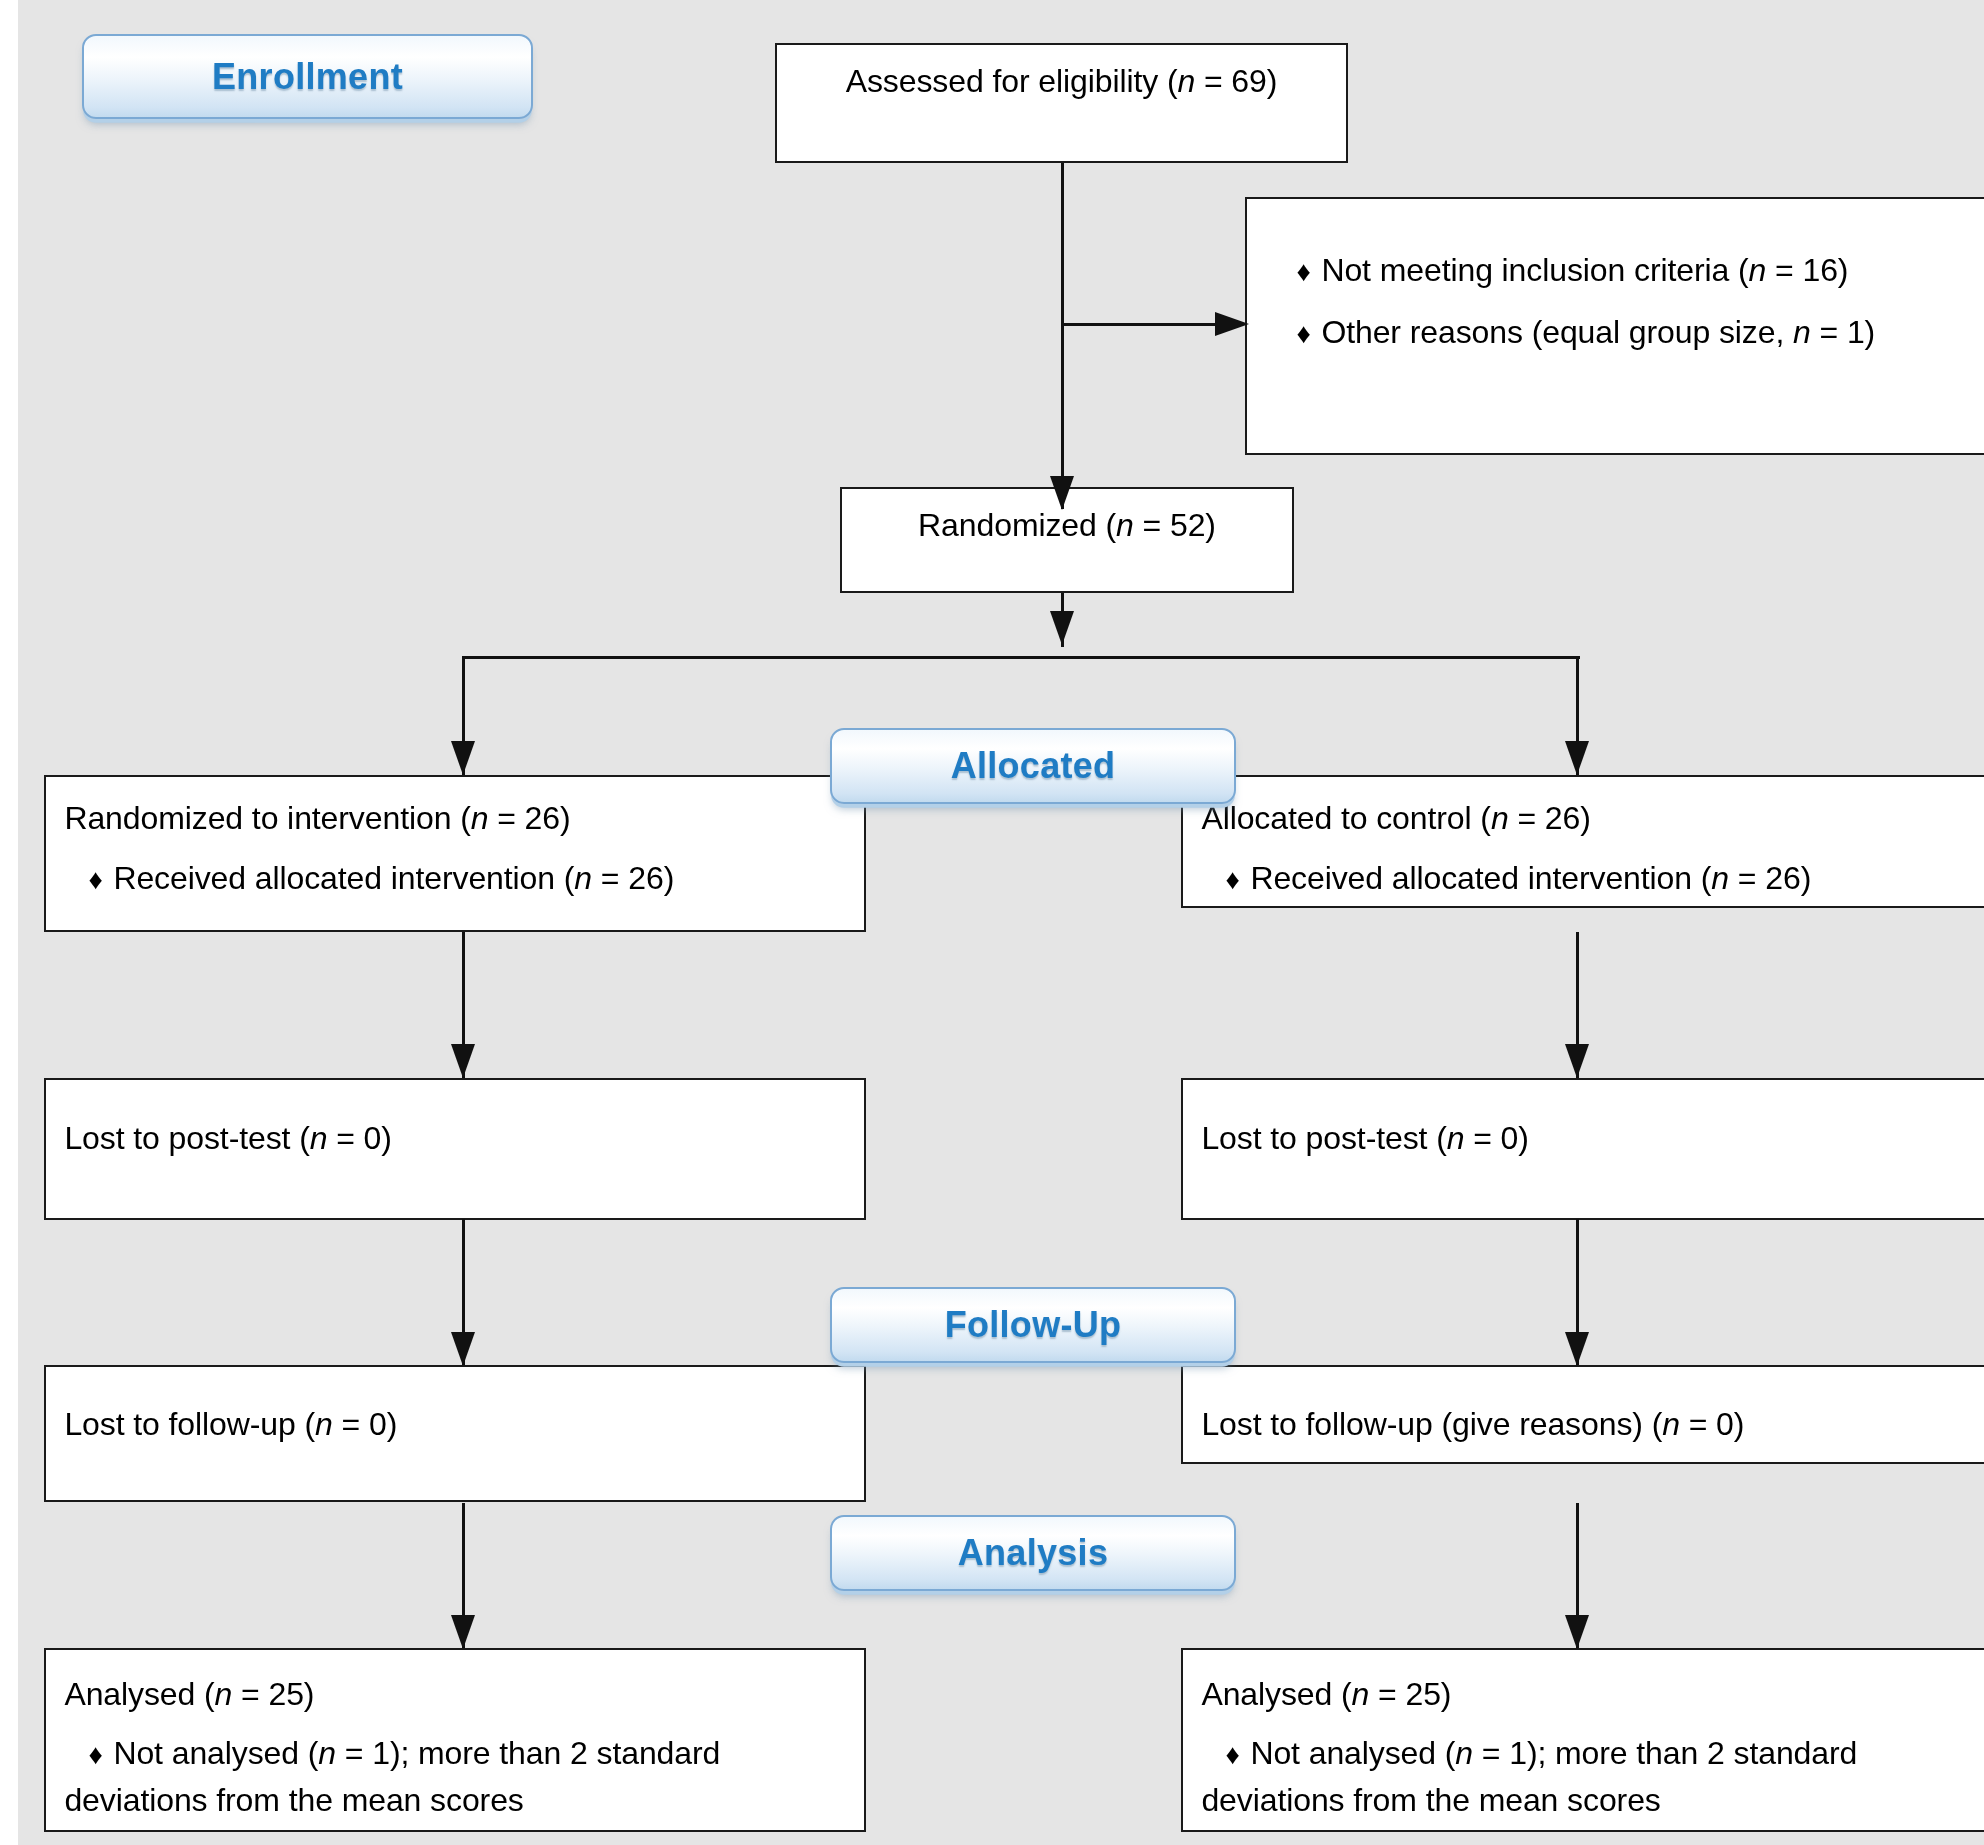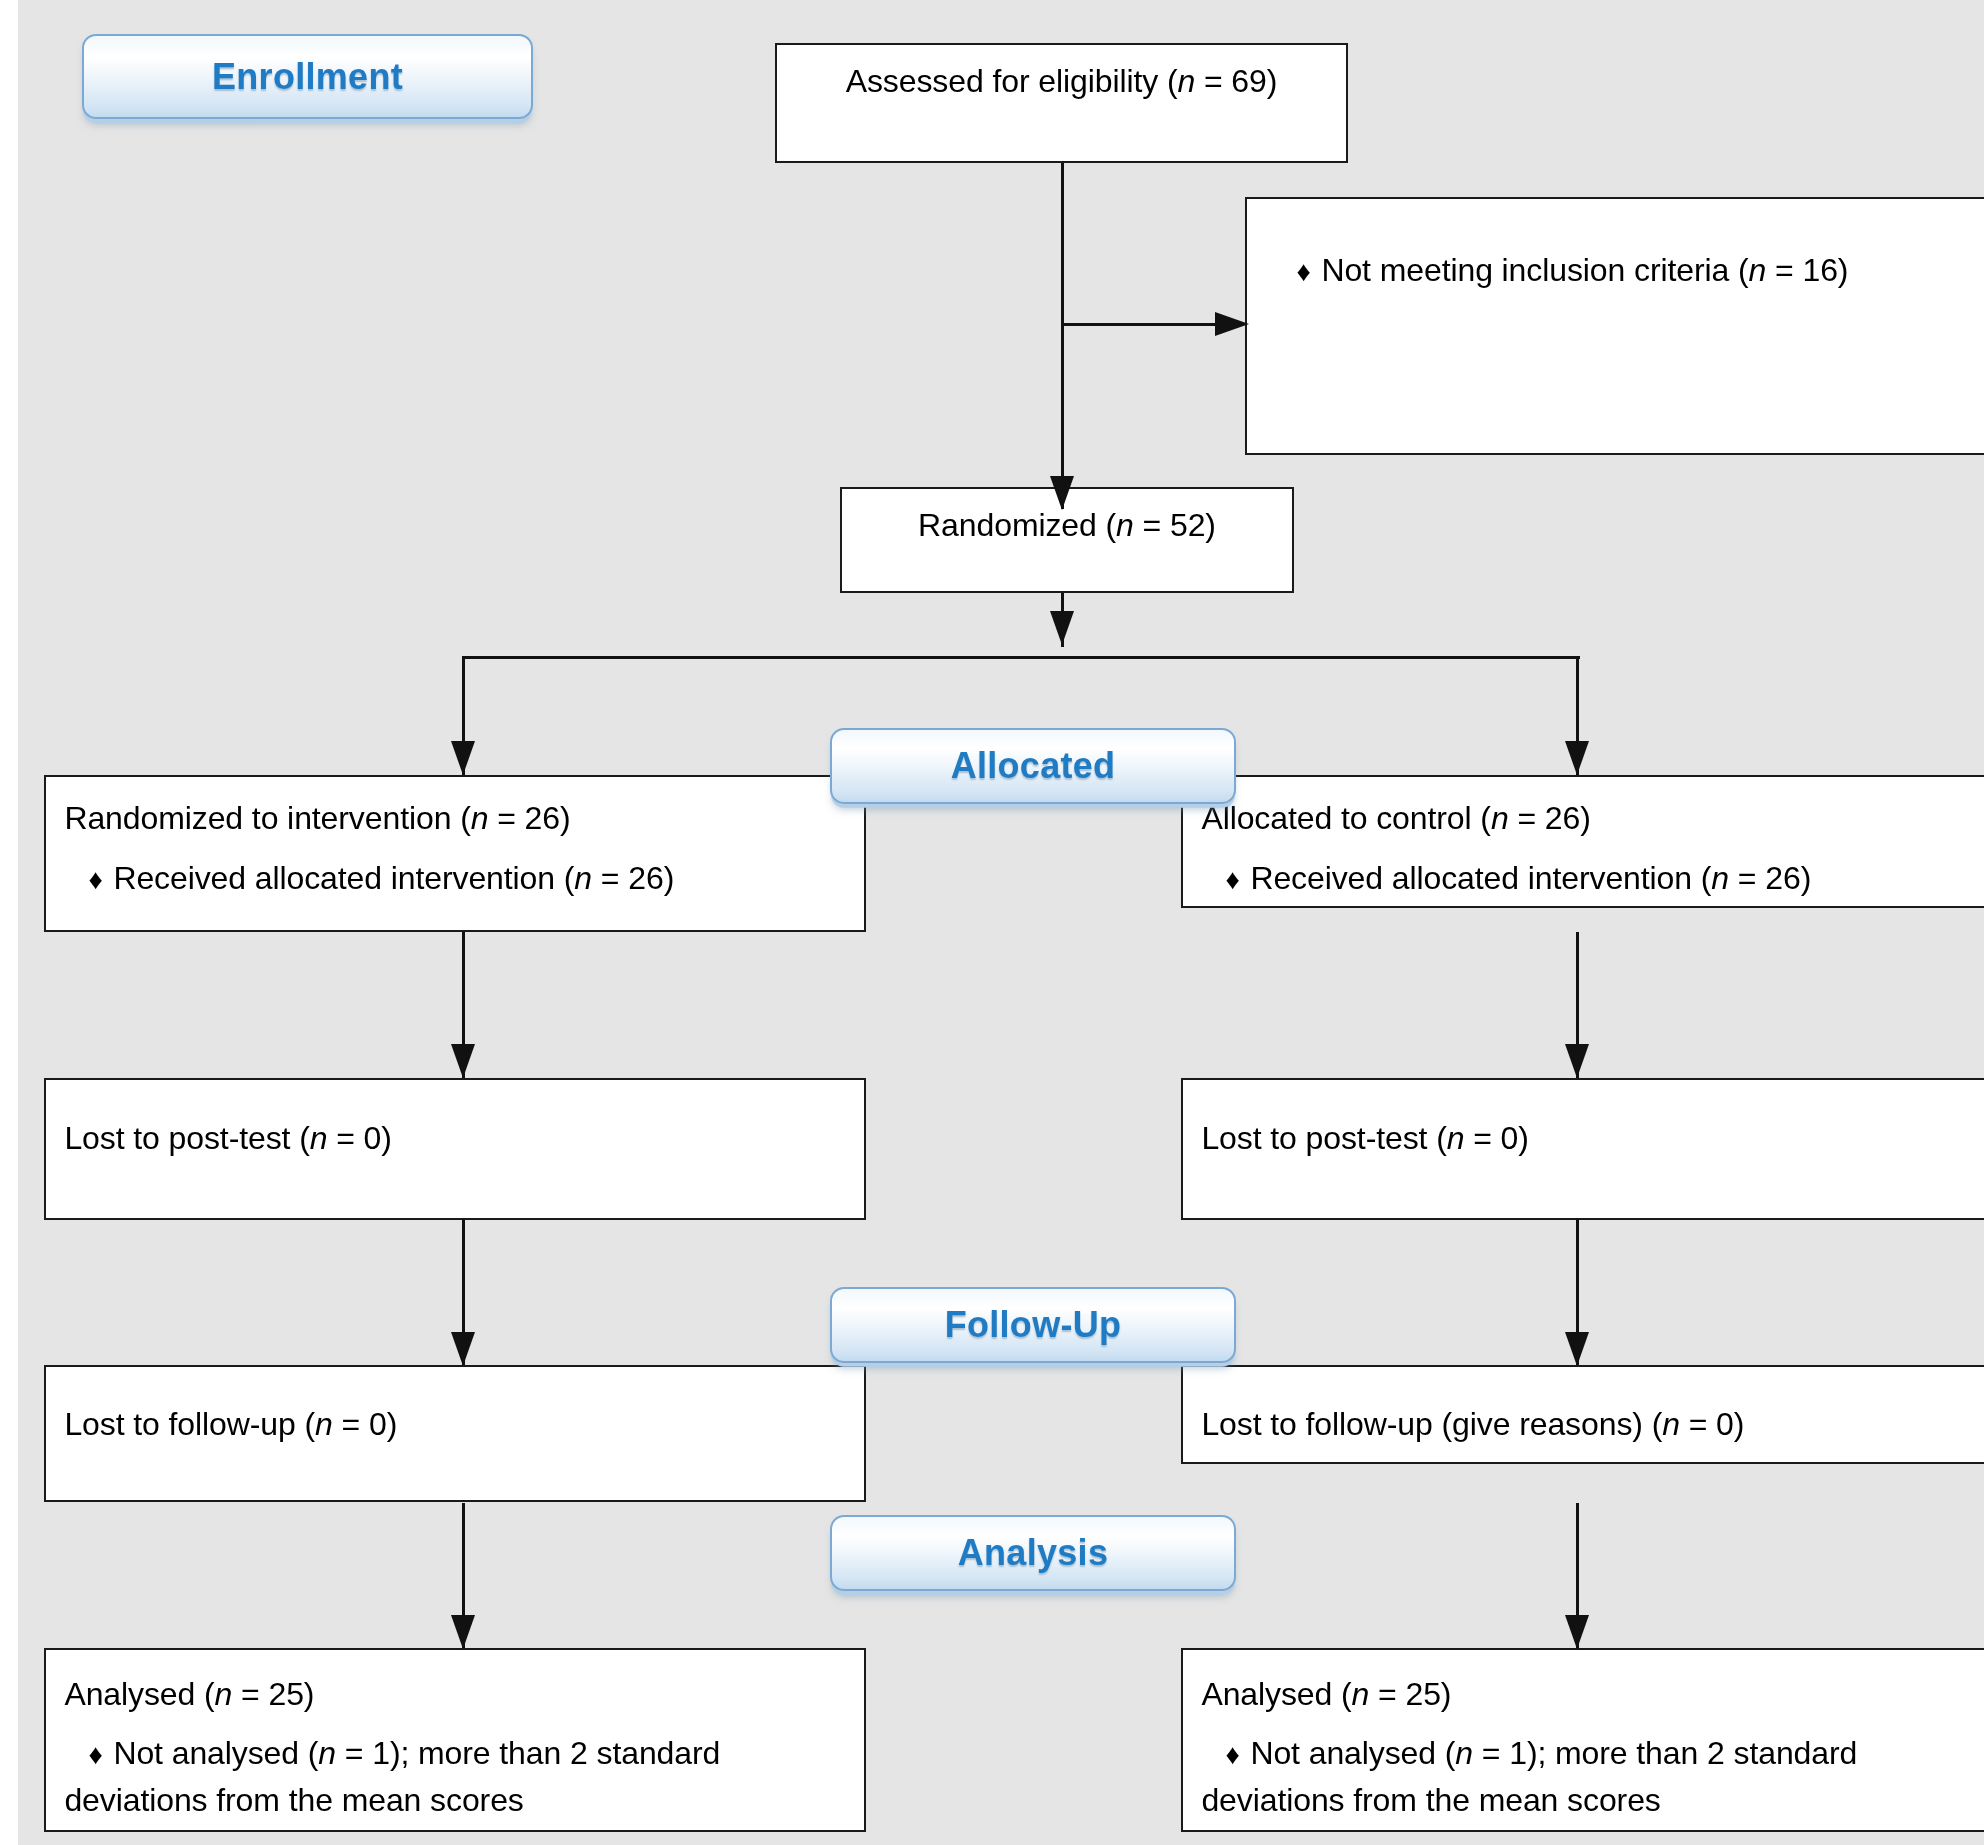--- a/index.html
+++ b/index.html
@@ -119,20 +119,21 @@
     <span class="ln"><span>Assessed for eligibility (</span><span class="it">n</span><span> = 69)</span></span>
   </div>
 
   <div class="vline" style="left:1043px; top:163px; height:346px;"></div>
 
   <div class="hline" style="left:1043px; top:323px; width:157px;"></div>
   <div class="arrow-right" style="left:1197px; top:312px;"></div>
 
   <div class="fbox" style="left:1227px; top:197px; width:742px; height:258px; padding-top:30px;">
     <span class="ln tight" style="margin-top:20.6px; padding-left:31px;"><span class="bullet">♦</span><span>Not meeting inclusion criteria (</span><span class="it">n</span><span> = 16)</span></span>
+    <span class="ln tight" style="margin-top:20.6px; padding-left:31px;"><span class="bullet">♦</span><span>Other reasons (equal group size, </span><span class="it">n</span><span> = 1)</span></span>
   </div>
 
   <div class="arrow-down" style="left:1032px; top:476px;"></div>
 
   <div class="fbox center-text" style="left:822px; top:487px; width:454px; height:106px; display:flex; justify-content:center;">
     <span class="ln"><span>Randomized (</span><span class="it">n</span><span> = 52)</span></span>
   </div>
 
   <div class="vline" style="left:1043px; top:593px; height:54px;"></div>
   <div class="arrow-down" style="left:1032px; top:611px;"></div>

